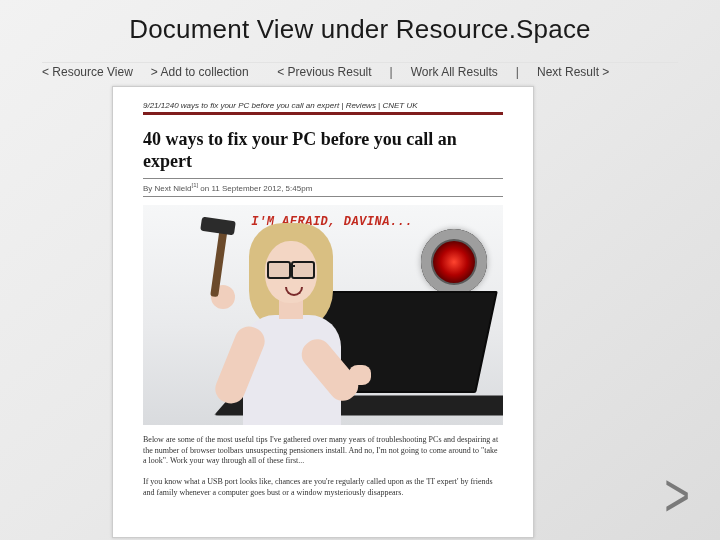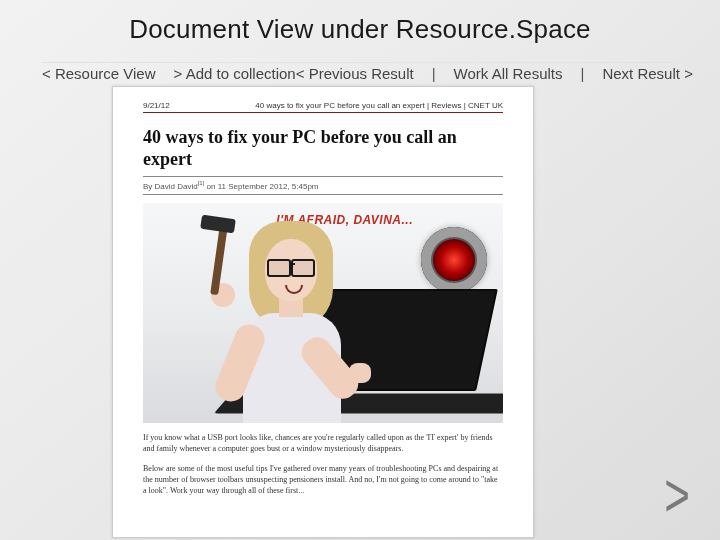--- a/index.html
+++ b/index.html
@@ -24,21 +24,21 @@
     letter-spacing: 0.2px;
   }
 
   
   .nav-row {
     position: absolute;
     top: 62px;
     left: 42px;
     right: 42px;
     height: 16px;
-    font-size: 15px;
+    font-size: 12px;
     color: #555;
     border-top: 1px solid #e3e3e3;
     padding-top: 2px;
     display: flex;
     justify-content: space-between;
     white-space: nowrap;
   }
   .nav-left, .nav-center { display: flex; gap: 18px; }
   .nav-link { cursor: pointer; color: #444; }
 
@@ -50,26 +50,26 @@
     width: 420px;
     height: 450px;
     background: #fff;
     border: 1px solid #ccc;
     box-shadow: 0 0 3px rgba(0,0,0,0.15);
     overflow: hidden;
   }
   .doc-inner { padding: 14px 30px 0 30px; }
   .doc-header-row {
     display: flex;
-    justify-content: space-between;
     font-size: 8px;
     color: #333;
-    border-bottom: 1px solid #7f1d1d;
+    border-bottom: 3px solid #7f1d1d;
     padding-bottom: 2px;
     margin-bottom: 14px;
+    font-style: italic;
   }
   .article-title {
     font-family: Georgia, 'Times New Roman', serif;
     font-size: 18px;
     line-height: 1.2;
     color: #111;
     margin: 0 0 6px 0;
   }
   .byline {
     font-size: 8px;
@@ -101,21 +101,21 @@
     border-radius:4px;
   }
   .hal {
     position:absolute; top:24px; right:16px; width:66px; height:66px;
     border-radius:50%;
     background: radial-gradient(circle at 50% 50%, #ff4530 0%, #b00000 28%, #2a0000 58%, #000 72%);
     box-shadow: inset 0 0 0 10px #9e9e9e, inset 0 0 0 12px #5a5a5a, 0 0 6px rgba(0,0,0,0.3);
   }
   .speech {
     position:absolute; top:10px; right:90px;
-    font-family: Liberation Sans, sans-serif;
+    font-family: Liberation Mono, monospace;
     font-size:12px; font-weight:bold; font-style:italic;
     color:#c22a1f; letter-spacing:0.5px;
   }
   
   .woman { position:absolute; bottom:0; left:60px; width:160px; height:210px; }
   .hair  { position:absolute; top:8px; left:46px; width:84px; height:110px;
            background:#d9bf82; border-radius:40px 40px 50px 50px; }
   .face  { position:absolute; top:26px; left:62px; width:52px; height:62px;
            background:#f3d6c4; border-radius:48% 48% 46% 46%; }
   .glasses { position:absolute; top:46px; left:64px; width:48px; height:14px; }
@@ -187,21 +187,21 @@
 <div class="doc-page">
   <div class="doc-inner">
     <div class="doc-header-row">
       <span>9/21/12</span>
       <span>40 ways to fix your PC before you call an expert | Reviews | CNET UK</span>
     </div>
 
     <h1 class="article-title">40 ways to fix your PC before you call an expert</h1>
 
     <div class="byline">
-      <span>By David David</span><sup>[1]</sup><span> on 11 September 2012, 5:45pm</span>
+      <span>By Next Nield</span><sup>[1]</sup><span> on 11 September 2012, 5:45pm</span>
     </div>
 
     <div class="photo">
       <div class="speech">I'M AFRAID, DAVINA...</div>
       <div class="hal"></div>
       <div class="laptop">
         <div class="screen"></div>
         <div class="base"></div>
       </div>
       <div class="woman">
@@ -214,18 +214,18 @@
         <div class="mouth"></div>
         <div class="arm-r"></div>
           <div class="hand-r"></div>
         <div class="arm-l"></div>
           <div class="hand-l"></div>
         <div class="hammer-handle"></div>
           <div class="hammer-head"></div>
       </div>
     </div>
 
+    <div class="para">Below are some of the most useful tips I've gathered over many years of troubleshooting PCs and despairing at the number of browser toolbars unsuspecting pensioners install. And no, I'm not going to come around to "take a look". Work your way through all of these first...</div>
     <div class="para">If you know what a USB port looks like, chances are you're regularly called upon as the 'IT expert' by friends and family whenever a computer goes bust or a window mysteriously disappears.</div>
-    <div class="para">Below are some of the most useful tips I've gathered over many years of troubleshooting PCs and despairing at the number of browser toolbars unsuspecting pensioners install. And no, I'm not going to come around to "take a look". Work your way through all of these first...</div>
   </div>
 </div>
 
 <div class="next-arrow">&gt;</div>
 
 </body></html>

